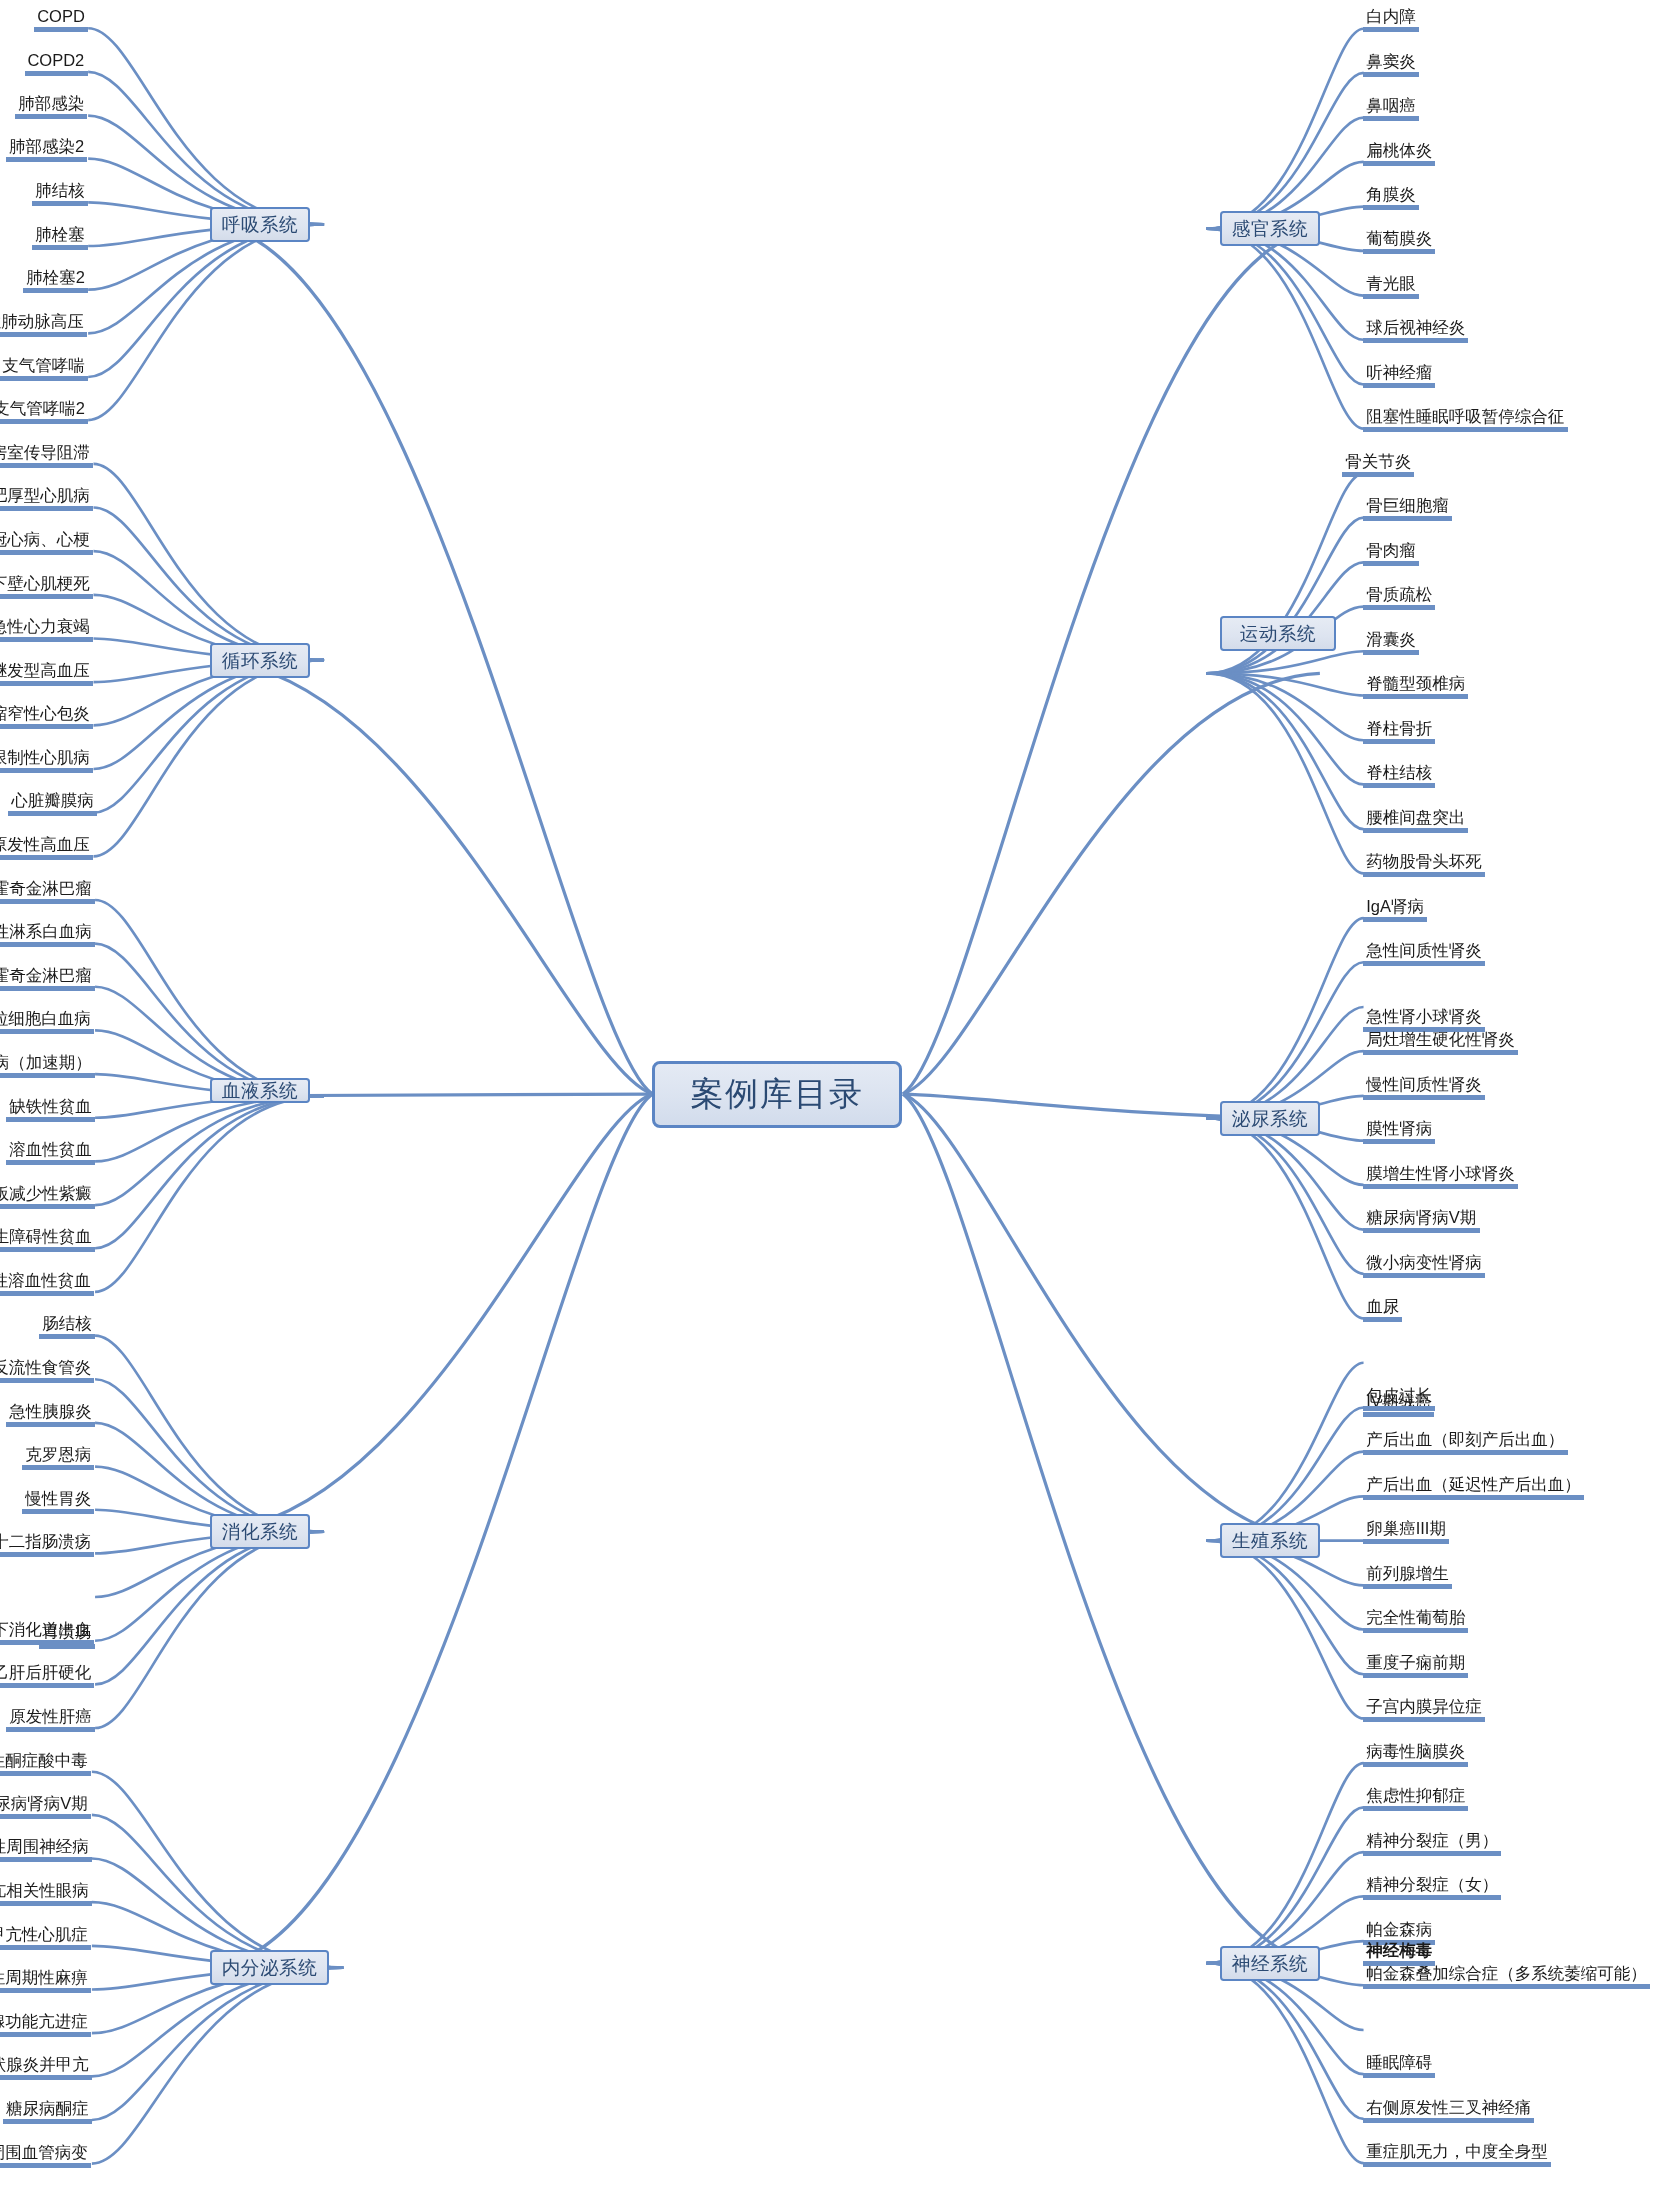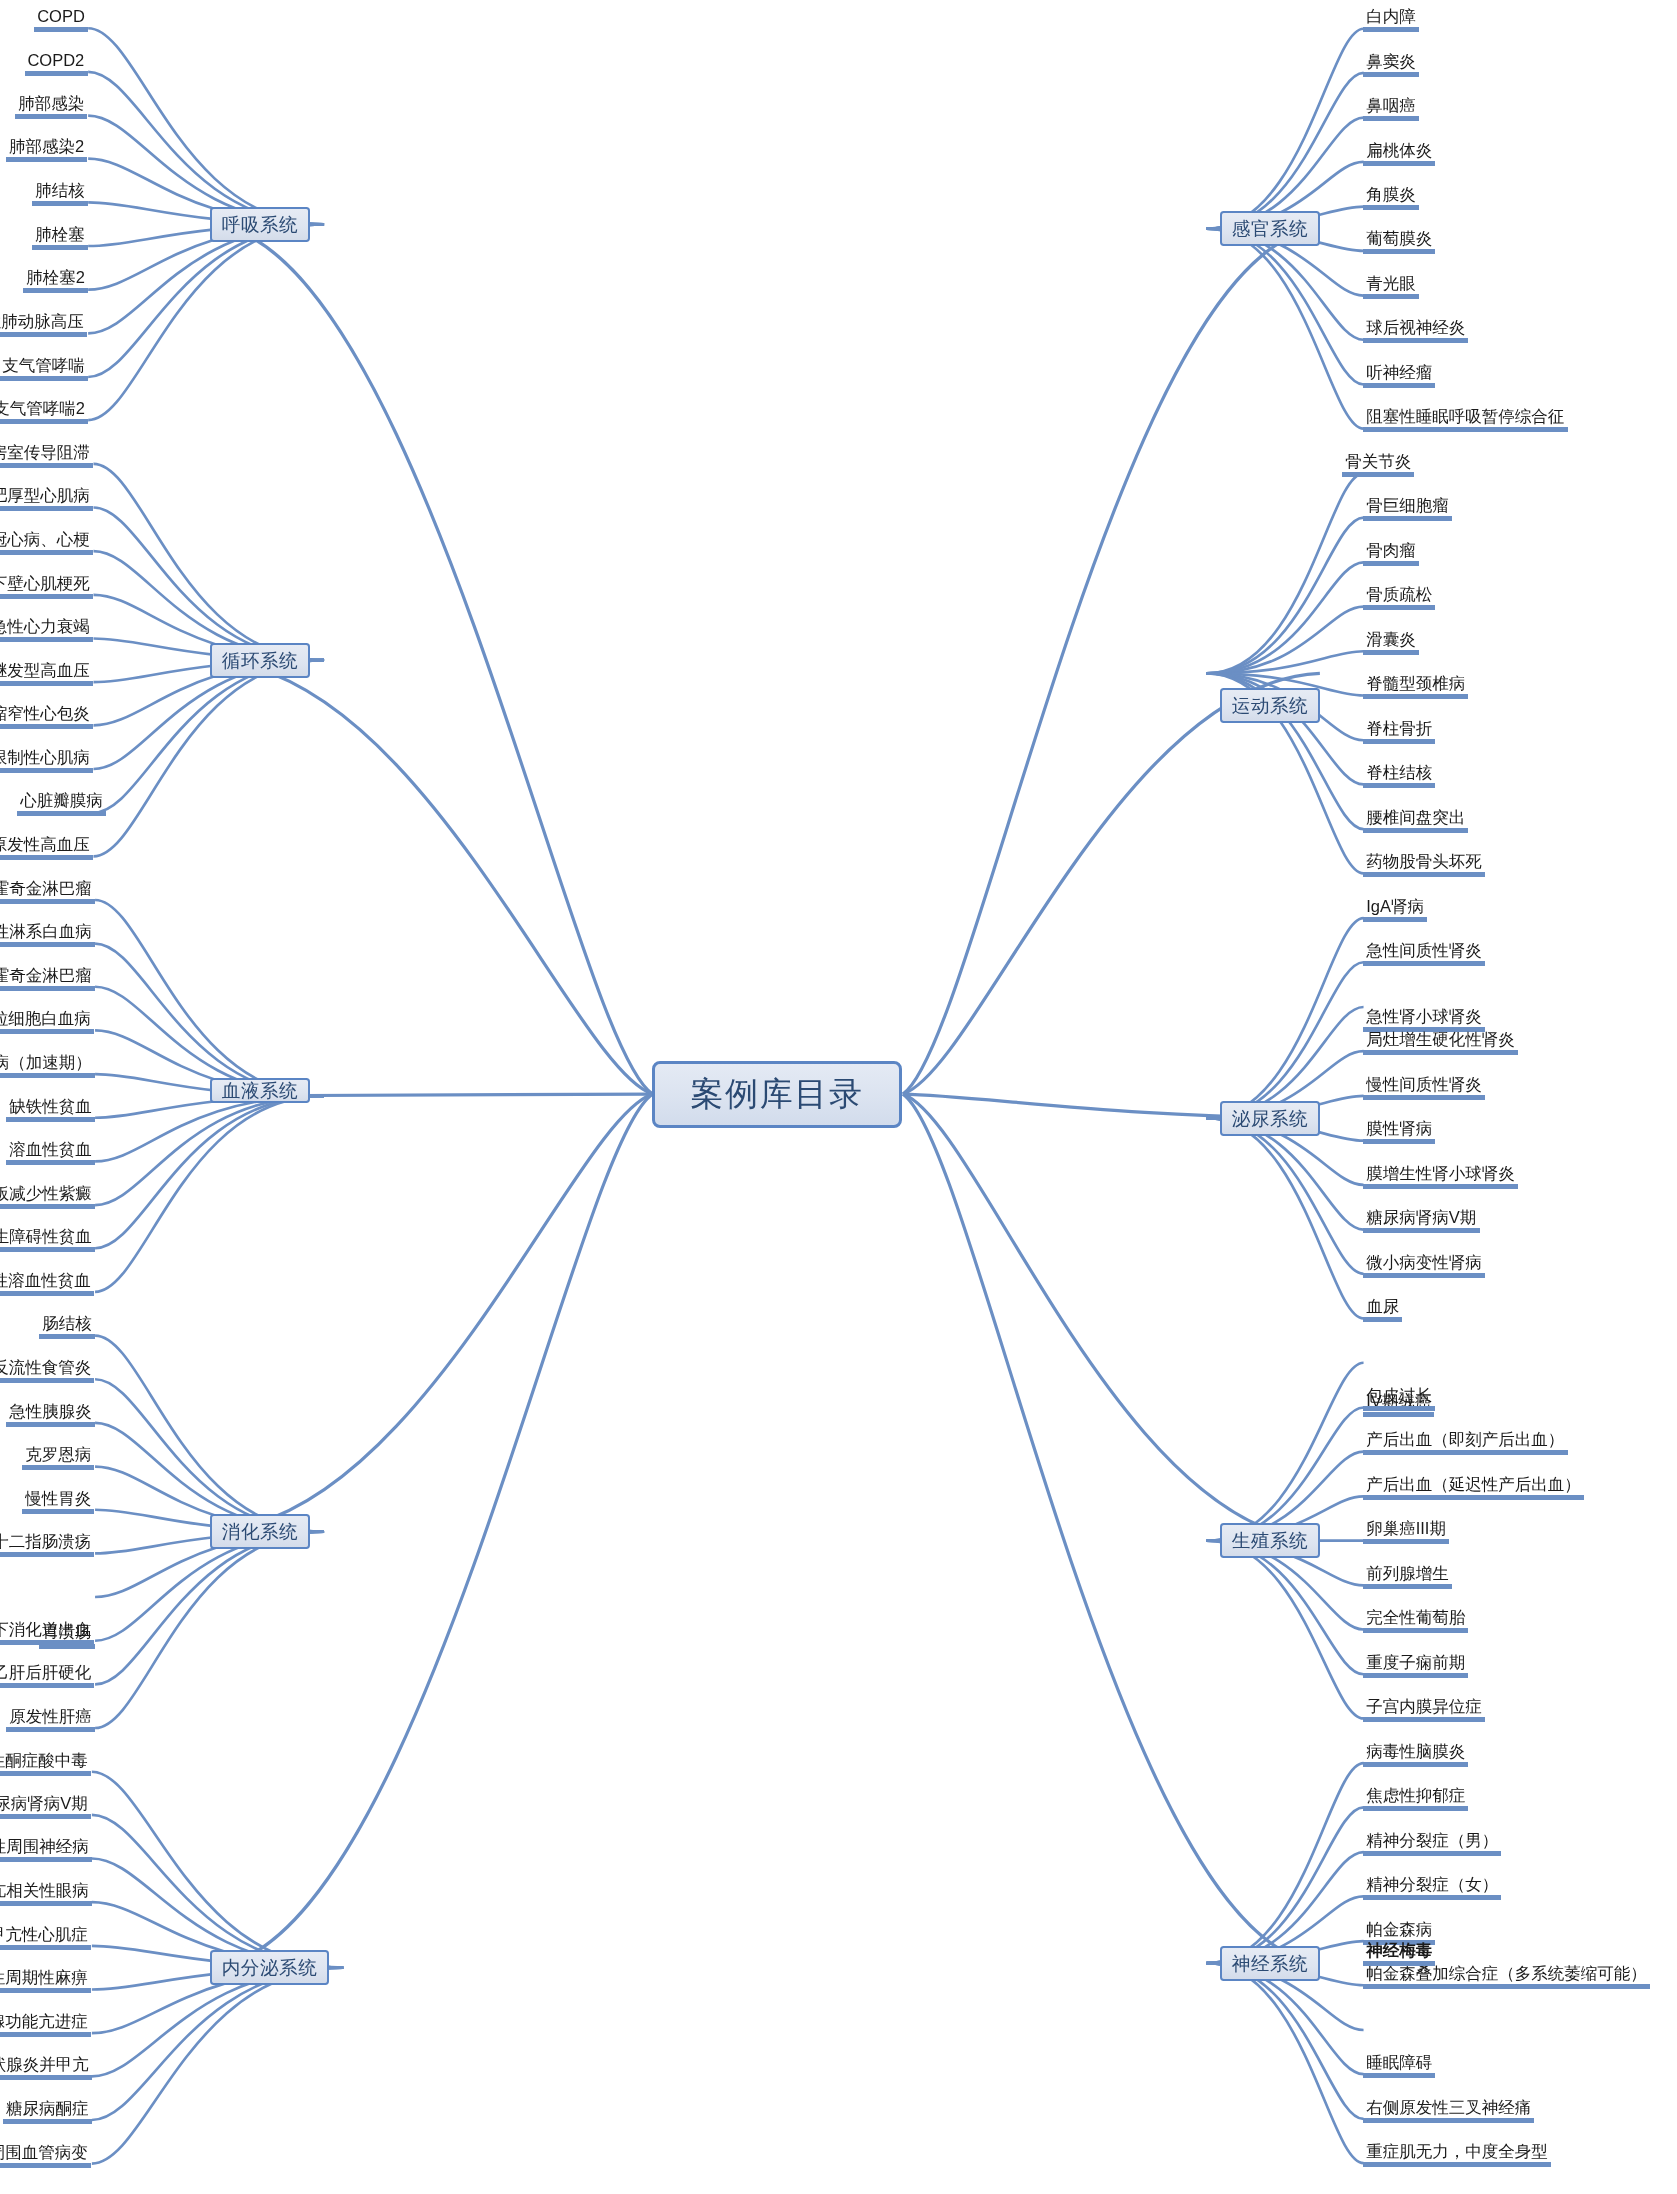--- a/index.html
+++ b/index.html
@@ -259,21 +259,21 @@
         <div class="leaf-rule"></div>
       </div>
       <div class="leaf left" style="width: 105px; top: 703px; left: -12.2px;">
         <div class="leaf-label">缩窄性心包炎</div>
         <div class="leaf-rule"></div>
       </div>
       <div class="leaf left" style="width: 105px; top: 747px; left: -12.2px;">
         <div class="leaf-label">限制性心肌病</div>
         <div class="leaf-rule"></div>
       </div>
-      <div class="leaf left" style="width: 89px; top: 790px; left: 17px;">
+      <div class="leaf left" style="width: 89px; top: 790px; left: 8px;">
         <div class="leaf-label">心脏瓣膜病</div>
         <div class="leaf-rule"></div>
       </div>
       <div class="leaf left" style="width: 105px; top: 834px; left: -12.2px;">
         <div class="leaf-label">原发性高血压</div>
         <div class="leaf-rule"></div>
       </div>
       <div class="branch-node" style="width: 100px; height: 35px; top: 643px; left: 210px;">
         <span>循环系统</span>
       </div>
@@ -482,21 +482,21 @@
         <div class="leaf-rule"></div>
       </div>
       <div class="leaf right" style="width: 105px; top: 807px; left: 1363px;">
         <div class="leaf-label">腰椎间盘突出</div>
         <div class="leaf-rule"></div>
       </div>
       <div class="leaf right" style="width: 122px; top: 851px; left: 1363px;">
         <div class="leaf-label">药物股骨头坏死</div>
         <div class="leaf-rule"></div>
       </div>
-      <div class="branch-node" style="width: 100px; height: 35px; top: 688px; left: 1220px;">
+      <div class="branch-node" style="width: 116px; height: 35px; top: 616px; left: 1220px;">
         <span>运动系统</span>
       </div>
       <div class="leaf right" style="width: 64px; top: 896px; left: 1363px;">
         <div class="leaf-label">IgA肾病</div>
         <div class="leaf-rule"></div>
       </div>
       <div class="leaf right" style="width: 122px; top: 940px; left: 1363px;">
         <div class="leaf-label">急性间质性肾炎</div>
         <div class="leaf-rule"></div>
       </div>

